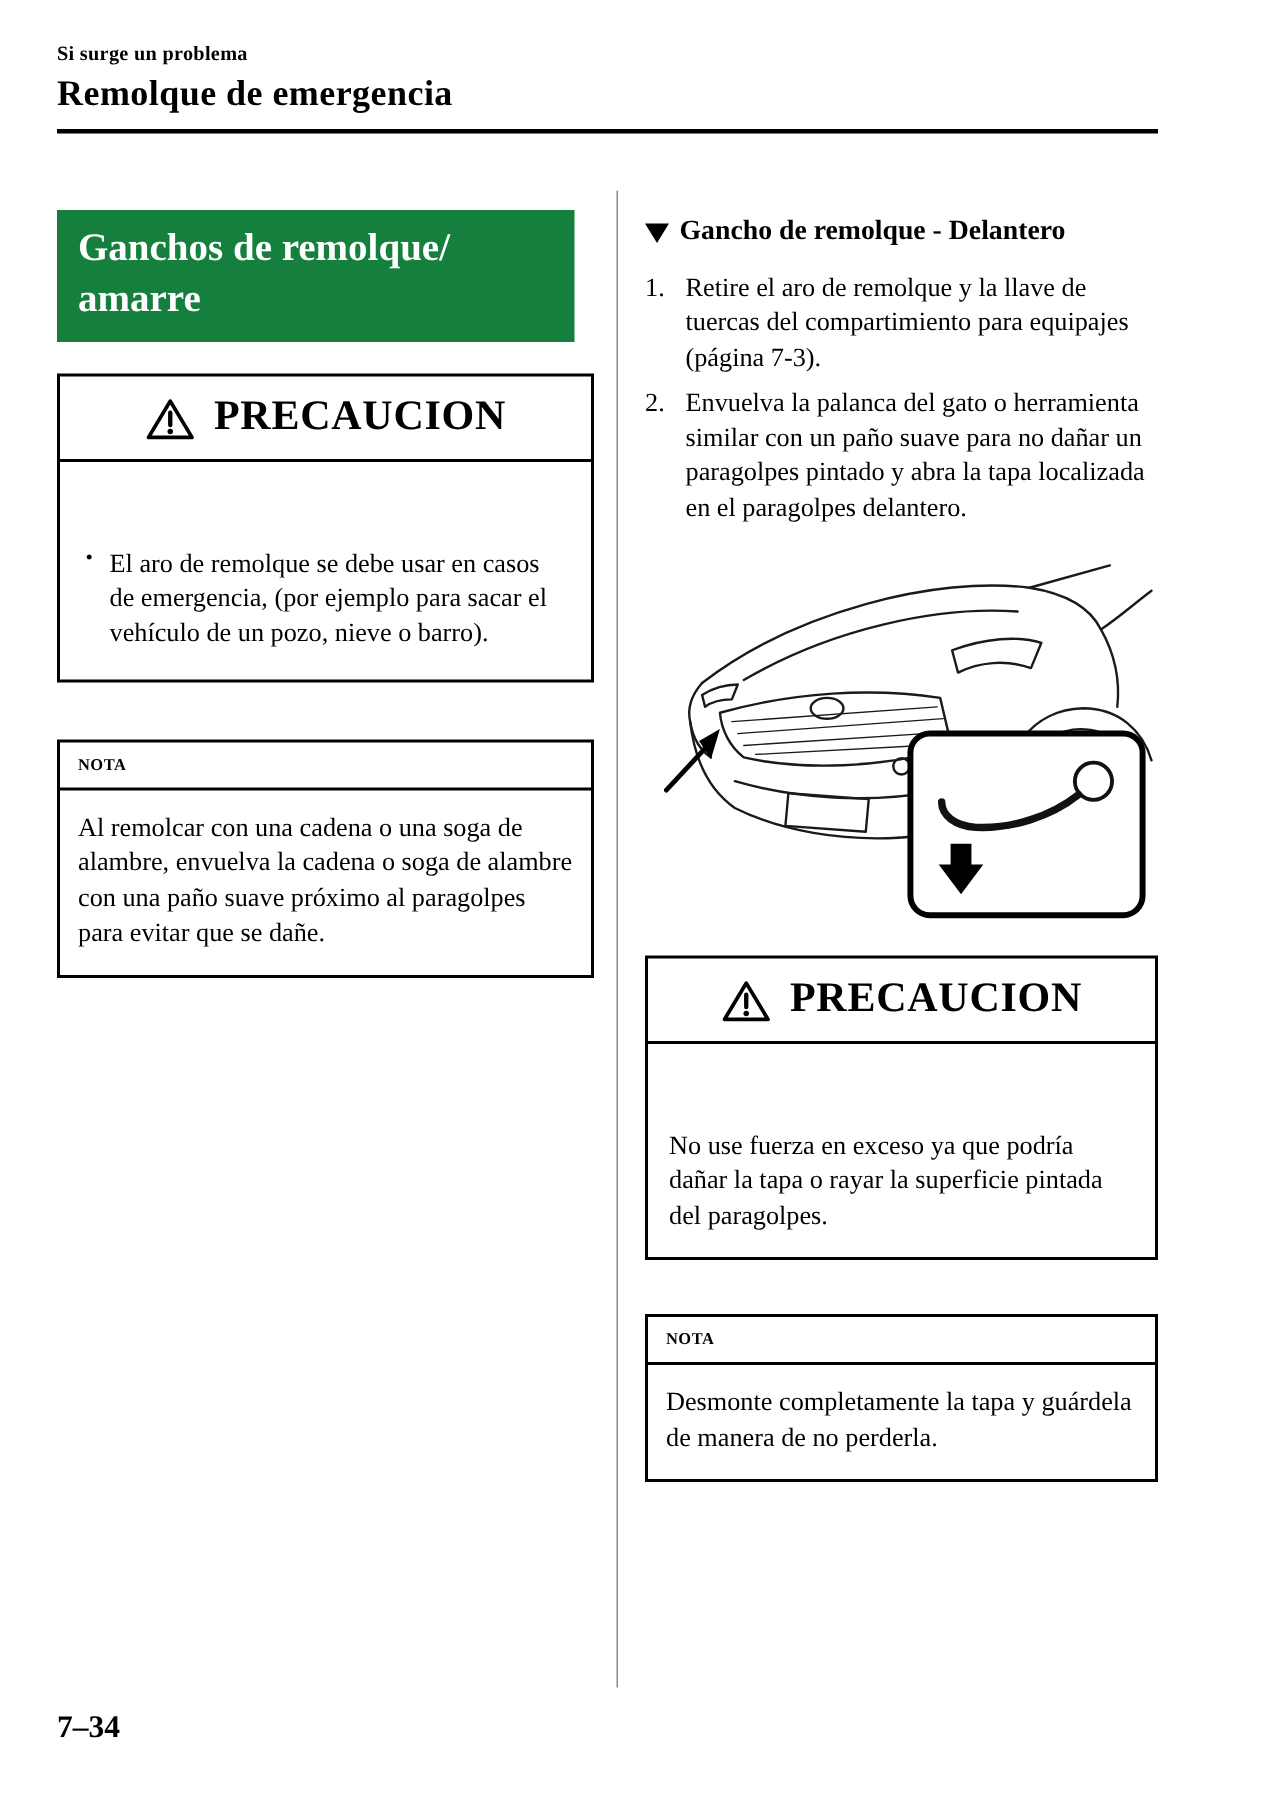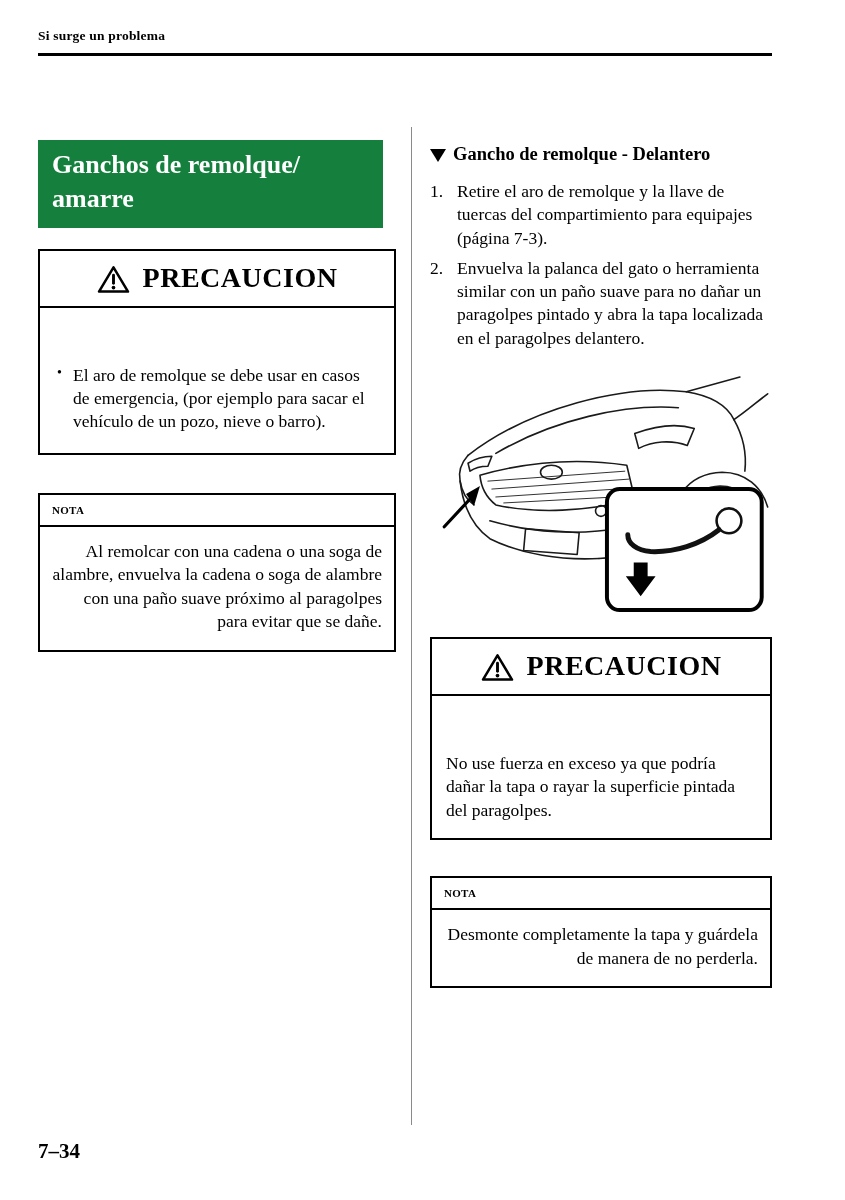--- a/index.html
+++ b/index.html
@@ -38,21 +38,21 @@
 
   .bullets { list-style:none; }
   .bullets li {
     position:relative; padding-left:19px; font-size:17.5px; line-height:1.32;
     margin-bottom:4px;
   }
   .bullets li::before { content:"•"; position:absolute; left:3px; top:0; font-size:0.8em; }
 
   .note-box { border:2px solid #000; margin-top:38px; }
   .note-head { font-size:11px; font-weight:bold; padding:9px 12px; border-bottom:2px solid #000; letter-spacing:0.3px; }
-  .note-body { padding:13px 12px 16px; font-size:17.5px; line-height:1.34;text-align:right; }
+  .note-body { padding:13px 12px 16px; font-size:17.5px; line-height:1.34; }
 
   .sec-head { display:flex; align-items:flex-start; gap:7px; font-size:18.5px; font-weight:bold; margin-top:4px; }
   .tri-marker {
     width:0; height:0; flex:none; margin-top:5px;
     border-left:8px solid transparent; border-right:8px solid transparent;
     border-top:13px solid #000;
   }
 
   .steps { list-style:none; margin-top:15px; }
   .steps li { display:flex; font-size:17.5px; line-height:1.33; margin-bottom:7px; }
@@ -64,20 +64,21 @@
 
   .page-number { position:absolute; left:38px; top:1139px; font-size:21px; font-weight:bold; }
 </style>
 </head>
 <body>
 
 <div>
 
   <header class="page-header">
     <div class="kicker">Si surge un problema</div>
+    <h1 class="page-title">Remolque de emergencia</h1>
     <div class="header-rule"></div>
   </header>
 
   <div class="col-divider"></div>
 
   <section class="col col-left">
 
     <h2 class="banner">
       <span class="banner-line">Ganchos de remolque/</span>
       <span class="banner-line">amarre</span>

